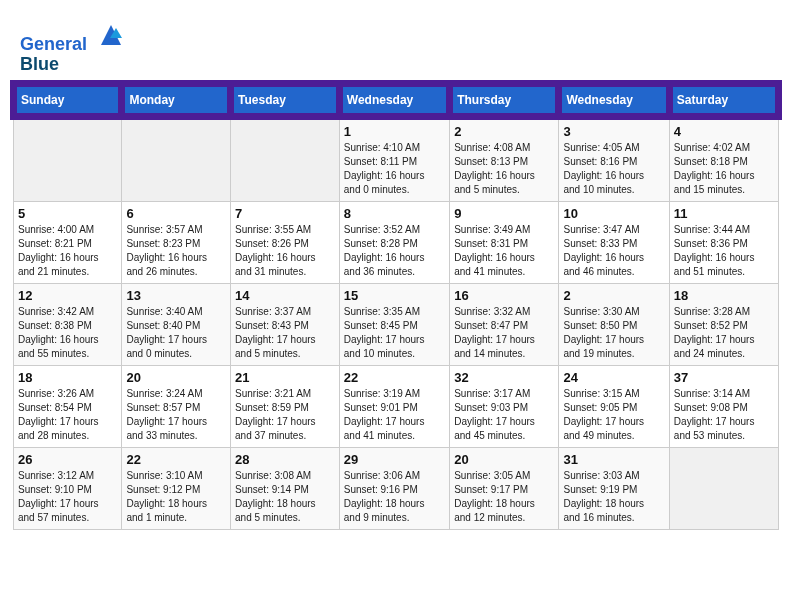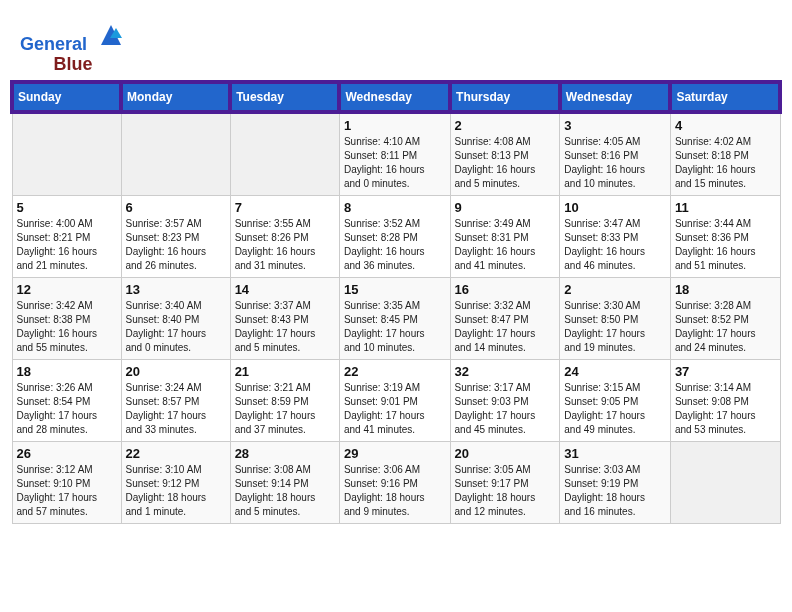--- a/index.html
+++ b/index.html
@@ -12,21 +12,20 @@
     }
     .header {
       display: flex;
       justify-content: space-between;
       align-items: flex-start;
       padding: 10px 10px 5px 10px;
     }
     .logo {
       display: flex;
       align-items: center;
-      text-align: center;
     }
     .logo-text {
       font-size: 18px;
       font-weight: bold;
       color: #1a1a1a;
       line-height: 1.1;
     }
     .logo-text span {
       color: #2266cc;
     }
@@ -52,21 +51,21 @@
       width: 100%;
       border-collapse: collapse;
       font-size: 11px;
     }
     thead tr th {
       background-color: #2266cc;
       color: #fff;
       padding: 6px 4px;
       text-align: left;
       font-size: 12px;
-      border: 4px solid #4c1d95;
+      border: 7px solid #4c1d95;
     }
     tbody tr td {
       border: 1px solid #ccc;
       vertical-align: top;
       padding: 4px;
       width: 113px;
       min-height: 70px;
       background: #fff;
     }
     tbody tr:nth-child(odd) td {
@@ -93,21 +92,21 @@
 <div class="header">
   <div class="logo">
     <div>
       <div class="logo-text">
         <span>General</span>
         <svg class="logo-icon" viewBox="0 0 30 30">
           <polygon points="5,25 15,5 25,25" fill="#2266cc"></polygon>
           <polygon points="14,18 20,8 26,18" fill="#1a99dd"></polygon>
         </svg>
       </div>
-      <div class="logo-text"><span style="color:#7f1d1d">Blue</span></div>
+      <div class="logo-text"><span style="color:#0c4a6e">Blue</span></div>
     </div>
   </div>
   <div class="month-title">
     <h1></h1>
     <h2></h2>
   </div>
 </div>
 
 <table>
   <thead>

